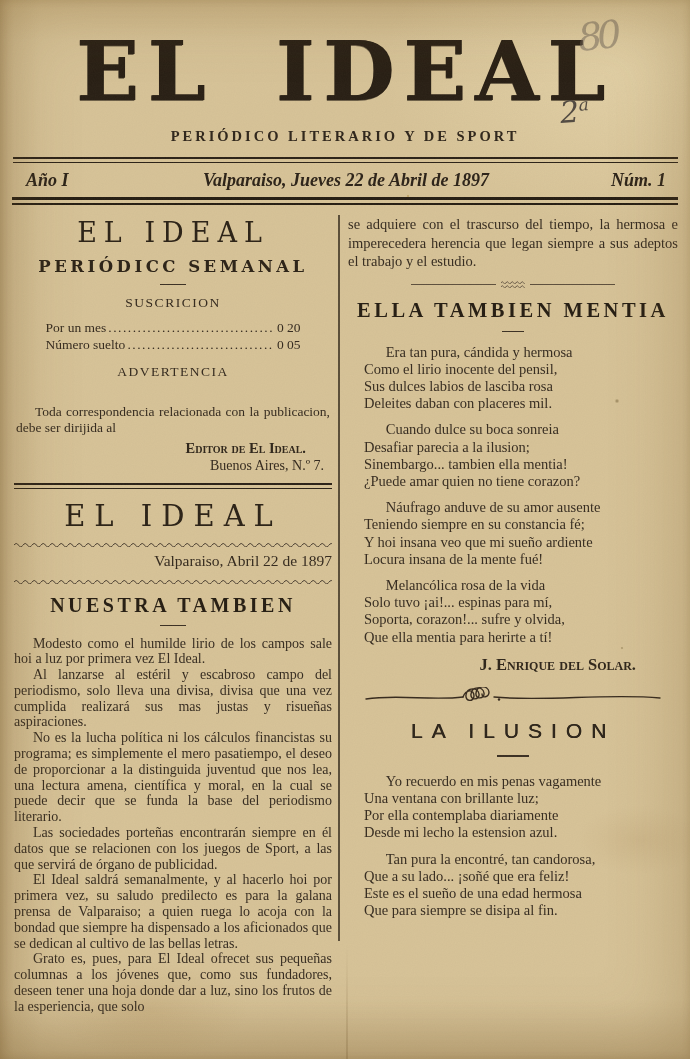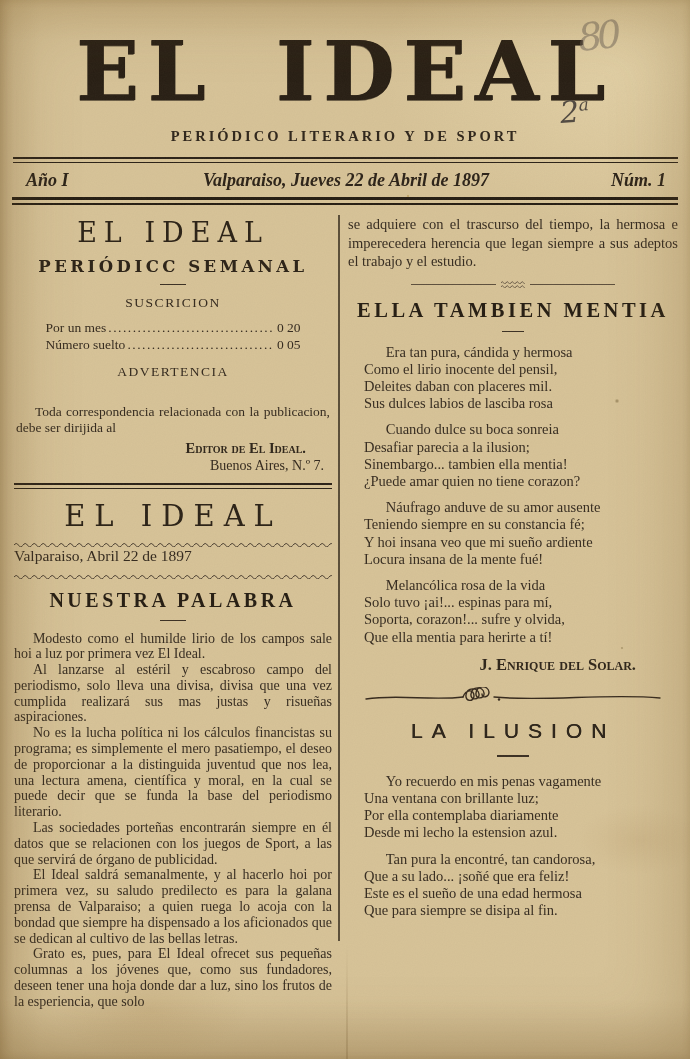--- a/index.html
+++ b/index.html
@@ -74,21 +74,21 @@
     margin:24px 2px 0 2px;color:#33291e;}
   .editor-line{font-variant:small-caps;font-weight:bold;font-size:14.5px;text-align:right;
     margin:4px 26px 0 0;color:#2e251a;}
   .address-line{font-size:14px;text-align:right;margin:1px 8px 0 0;color:#33291e;}
   .rule-box{margin-top:9px;border-top:2px solid #2a2117;border-bottom:1px solid #2a2117;height:2.5px;}
 
   
   .ed-title{font-family:"DejaVu Serif",serif;font-size:29px;letter-spacing:9px;
     text-align:center;color:#2a2116;margin-top:10px;}
   .wavy-rule{display:block;margin:8px 0 0 0;}
-  .ed-dateline{font-size:15.5px;text-align:left;color:#33291e;}
+  .ed-dateline{font-size:15.5px;text-align:right;color:#33291e;margin-top:5px;}
   .ed-heading{font-weight:bold;font-size:20px;letter-spacing:3.5px;text-align:center;
     color:#241c12;margin-top:10px;}
   .ed-body{margin-top:10px;}
   .ed-body p{font-size:14px;line-height:15.8px;text-align:justify;text-indent:1.35em;
     margin:0;color:#352b20;}
 
   
   .rc-intro{font-size:14.5px;line-height:18.5px;text-align:justify;margin:2px 0 0 0;color:#352b20;}
   .orn-divider{display:flex;align-items:center;width:62%;margin:9px auto 0 auto;}
   .orn-divider .line{flex:1;border-top:1px solid rgba(62,50,38,.8);}
@@ -185,21 +185,21 @@
 
         <div>
           <div class="ed-title">EL IDEAL</div>
           <svg class="wavy-rule" width="318" height="6">
               <rect width="318" height="6" fill="url(#wave)"></rect>
             </svg>
           <div class="ed-dateline">Valparaiso, Abril 22 de 1897</div>
           <svg class="wavy-rule" width="318" height="6">
               <rect width="318" height="6" fill="url(#wave)"></rect>
             </svg>
-          <div class="ed-heading">NUESTRA PALABRA</div>
+          <div class="ed-heading">NUESTRA TAMBIEN</div>
           <div class="dash"></div>
 
           <div class="ed-body">
             <p>Modesto como el humilde lirio de los campos sale hoi a luz por primera vez El Ideal.</p>
             <p>Al lanzarse al estéril y escabroso campo del periodismo, solo lleva una divisa, divisa que una vez cumplida realizará sus mas justas y risueñas aspiraciones.</p>
             <p>No es la lucha política ni los cálculos financistas su programa; es simplemente el mero pasatiempo, el deseo de proporcionar a la distinguida juventud que nos lea, una lectura amena, científica y moral, en la cual se puede decir que se funda la base del periodismo literario.</p>
             <p>Las sociedades porteñas encontrarán siempre en él datos que se relacionen con los juegos de Sport, a las que servirá de órgano de publicidad.</p>
             <p>El Ideal saldrá semanalmente, y al hacerlo hoi por primera vez, su saludo predilecto es para la galana prensa de Valparaiso; a quien ruega lo acoja con la bondad que siempre ha dispensado a los aficionados que se dedican al cultivo de las bellas letras.</p>
             <p>Grato es, pues, para El Ideal ofrecet sus pequeñas columnas a los jóvenes que, como sus fundadores, deseen tener una hoja donde dar a luz, sino los frutos de la esperiencia, que solo</p>
           </div>
@@ -222,22 +222,22 @@
         </div>
 
         <div>
           <div class="poem-title">ELLA TAMBIEN MENTIA</div>
           <div class="dash2"></div>
 
           <div class="poem">
             <div class="stanza">
               <div class="pline indent">Era tan pura, cándida y hermosa</div>
               <div class="pline">Como el lirio inocente del pensil,</div>
+              <div class="pline">Sus dulces labios de lasciba rosa</div>
               <div class="pline">Deleites daban con placeres mil.</div>
-              <div class="pline">Sus dulces labios de lasciba rosa</div>
             </div>
             <div class="stanza">
               <div class="pline indent">Cuando dulce su boca sonreia</div>
               <div class="pline">Desafiar parecia a la ilusion;</div>
               <div class="pline">Sinembargo... tambien ella mentia!</div>
               <div class="pline">¿Puede amar quien no tiene corazon?</div>
             </div>
             <div class="stanza">
               <div class="pline indent">Náufrago anduve de su amor ausente</div>
               <div class="pline">Teniendo siempre en su constancia fé;</div>

